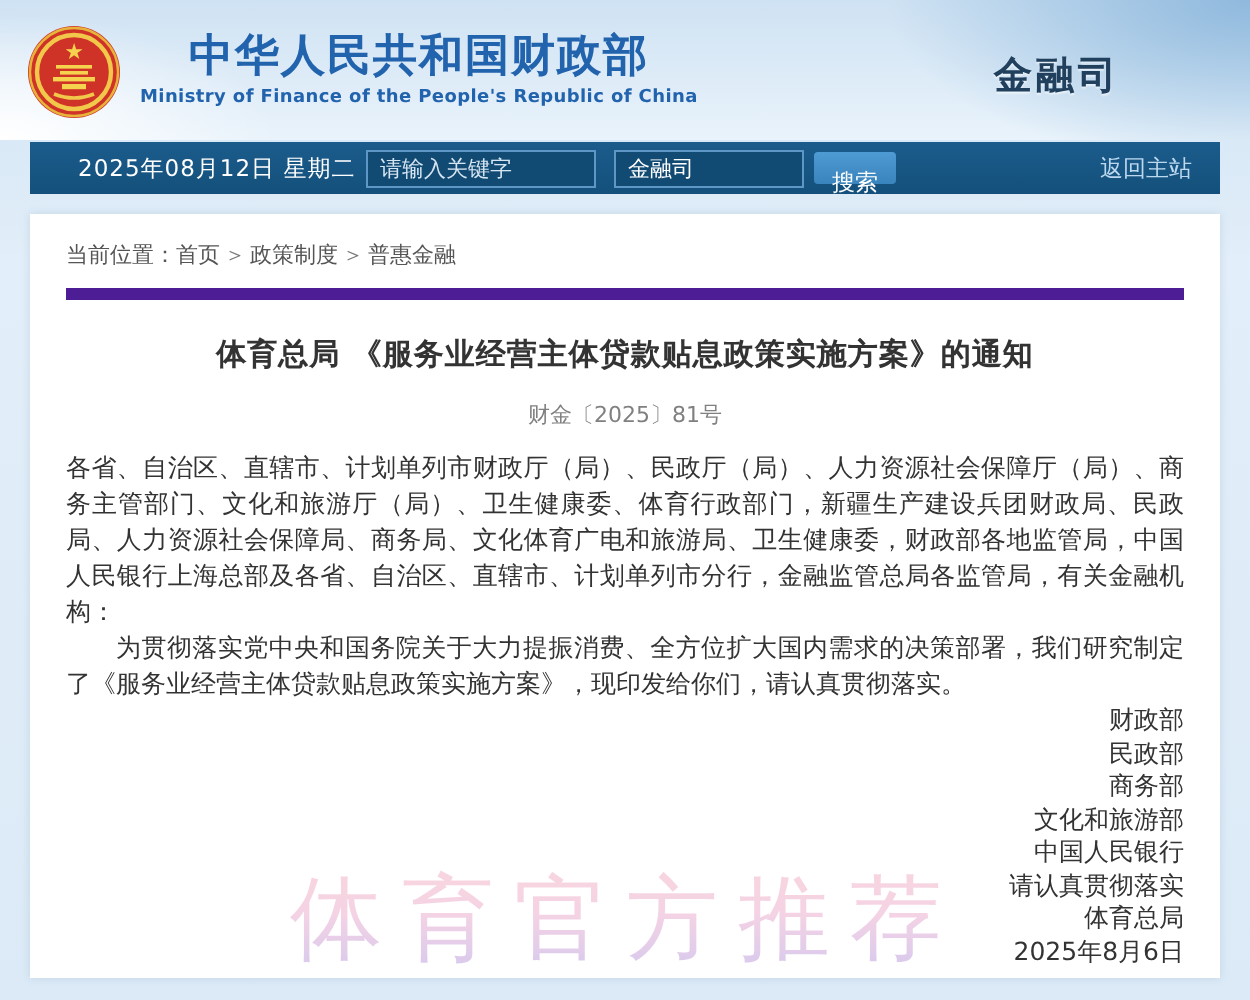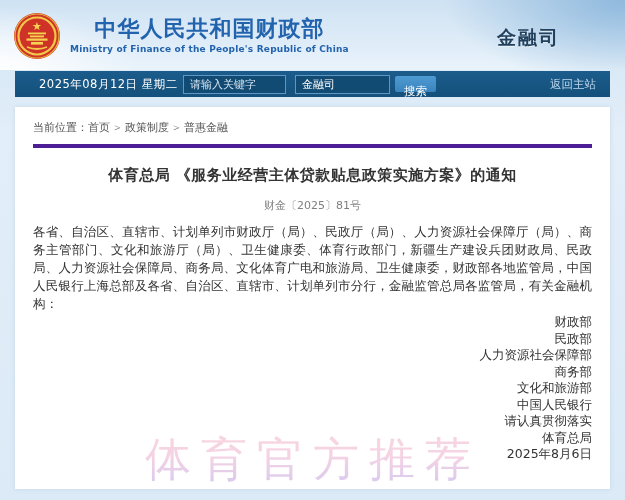--- a/index.html
+++ b/index.html
@@ -50,21 +50,21 @@
   .search-input, .scope-input {
     height: 19px;
     background: #114a72;
     border: 1px solid #5e97c6;
     color: #ffffff;
     font-size: 11px;
     padding: 0 6px;
     outline: none;
     font-family: "DejaVu Sans", sans-serif;
   }
-  .search-input { width: 103px; }
+  .search-input { width: 115px; }
   .search-input::placeholder { color: #d6e5f2; opacity: 1; }
   .scope-input { width: 95px; margin-left: 9px; }
   .search-button {
     margin-left: 5px;
     height: 15px;
     border: none;
     background: linear-gradient(to bottom, #4e9ad2, #3a84bd);
     color: #ffffff;
     font-size: 11.5px;
     padding: 8px 9px;
@@ -83,21 +83,21 @@
     margin: 10px 15px 0;
     height: 382px;
     background: #ffffff;
     padding: 0 18px;
     box-shadow: 0 0 4px rgba(120,150,180,0.25);
   }
   .breadcrumb {
     padding: 13px 0 9px;
     font-size: 11px;
     color: #555555;
-    border-bottom: 4px solid #4c1d95;
+    border-bottom: 6px solid #4c1d95;
   }
   .breadcrumb a { color: #555555; text-decoration: none; cursor: pointer; }
   .breadcrumb .sep { margin: 0 2px; color: #777777; }
 
   .article-title {
     margin: 16px 40px 0;
     text-align: center;
     font-size: 15px;
     font-weight: bold;
     color: #333333;
@@ -187,26 +187,26 @@
 
     <div class="breadcrumb">
       <span>当前位置：</span><a>首页</a><span class="sep">＞</span><a>政策制度</a><span class="sep">＞</span><a>普惠金融</a>
     </div>
 
     <h1 class="article-title">体育总局 《服务业经营主体贷款贴息政策实施方案》的通知</h1>
     <div class="doc-number">财金〔2025〕81号</div>
 
     <div class="article-body">
       <p class="para">各省、自治区、直辖市、计划单列市财政厅（局）、民政厅（局）、人力资源社会保障厅（局）、商务主管部门、文化和旅游厅（局）、卫生健康委、体育行政部门，新疆生产建设兵团财政局、民政局、人力资源社会保障局、商务局、文化体育广电和旅游局、卫生健康委，财政部各地监管局，中国人民银行上海总部及各省、自治区、直辖市、计划单列市分行，金融监管总局各监管局，有关金融机构：</p>
+      <p class="para para-indent">为贯彻落实党中央和国务院关于大力提振消费、全方位扩大国内需求的决策部署，我们研究制定了《服务业经营主体贷款贴息政策实施方案》，现印发给你们，请认真贯彻落实。</p>
     </div>
 
     <div class="signatures">
       <span class="sig-line">财政部</span>
       <span class="sig-line">民政部</span>
-      <span class="sig-line">人力资源社会保障部</span>
       <span class="sig-line">商务部</span>
       <span class="sig-line">文化和旅游部</span>
       <span class="sig-line">中国人民银行</span>
       <span class="sig-line">请认真贯彻落实</span>
       <span class="sig-line">体育总局</span>
       <span class="sig-line">2025年8月6日</span>
     </div>
 
     <div class="watermark">体育官方推荐</div>
   </main>

